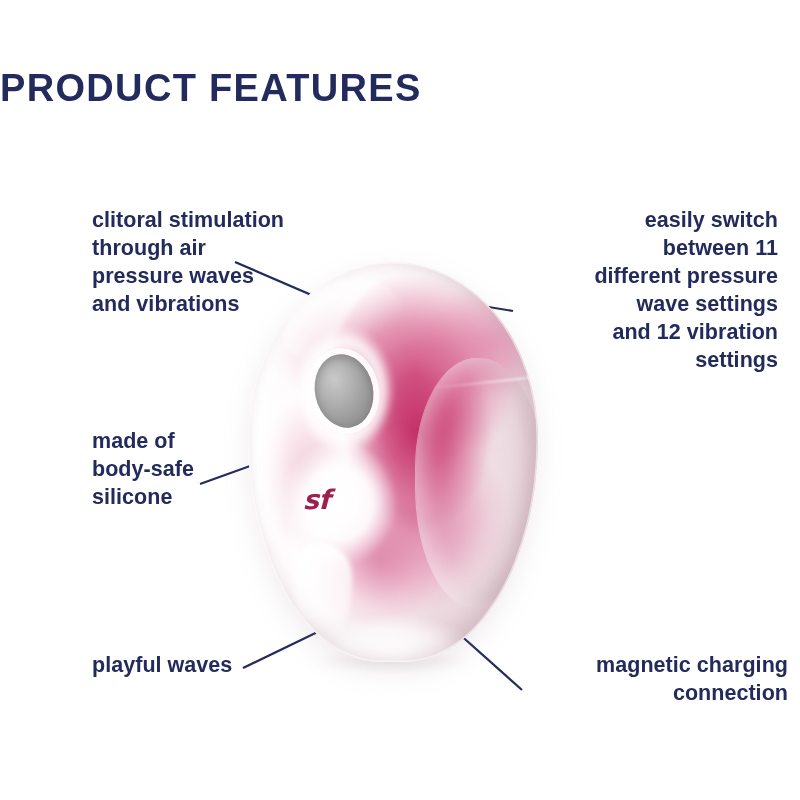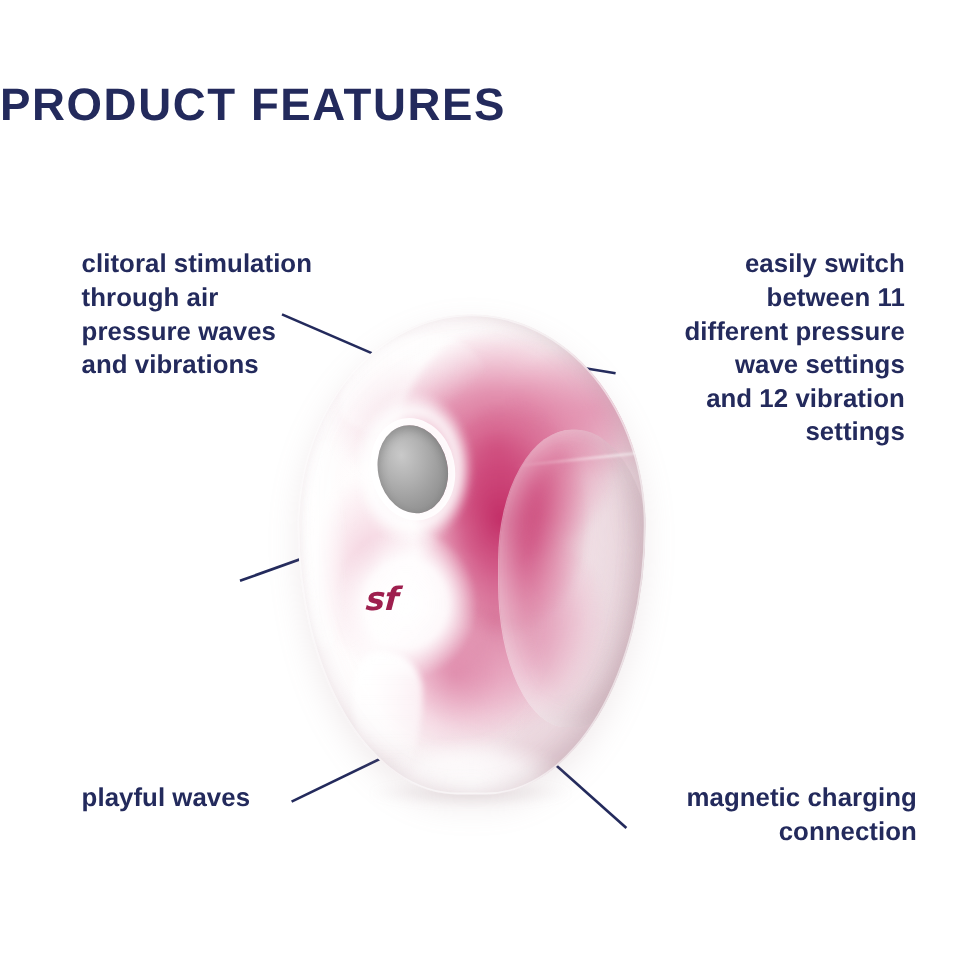--- a/index.html
+++ b/index.html
@@ -24,20 +24,21 @@
   }
 
   .callout{
     position:absolute;
     color:#232a5c;
     font-size:21.5px;
     font-weight:600;
     line-height:1.30;
     letter-spacing:0.002em;
     white-space:pre-line;
+    margin-left:24px;
   }
   .callout.left{text-align:left;}
   .callout.right{text-align:right;}
 
   #c-clitoral{left:68px;  top:207px; width:250px;}
   #c-madeof{  left:68px;  top:428px; width:200px;}
   #c-playful{ left:68px;  top:652px; width:230px;}
   #c-switch{  left:524px; top:207px; width:230px;}
   #c-motors{  left:524px; top:496px; width:240px;}
   #c-magnetic{left:524px; top:652px; width:240px;}
@@ -220,20 +221,23 @@
       <div class="opening"></div>
       <div class="logo">sf</div>
       <div class="rim"></div>
     </div>
   </div>
 
   <div class="callout left" id="c-clitoral">clitoral stimulation
 through air
 pressure waves
 and vibrations</div>
+  <div class="callout left" id="c-madeof">made of
+body-safe
+silicone</div>
   <div class="callout left" id="c-playful">playful waves</div>
   <div class="callout right" id="c-switch">easily switch
 between 11
 different pressure
 wave settings
 and 12 vibration
 settings</div>
   <div class="callout right" id="c-magnetic">magnetic charging
 connection</div>
 

